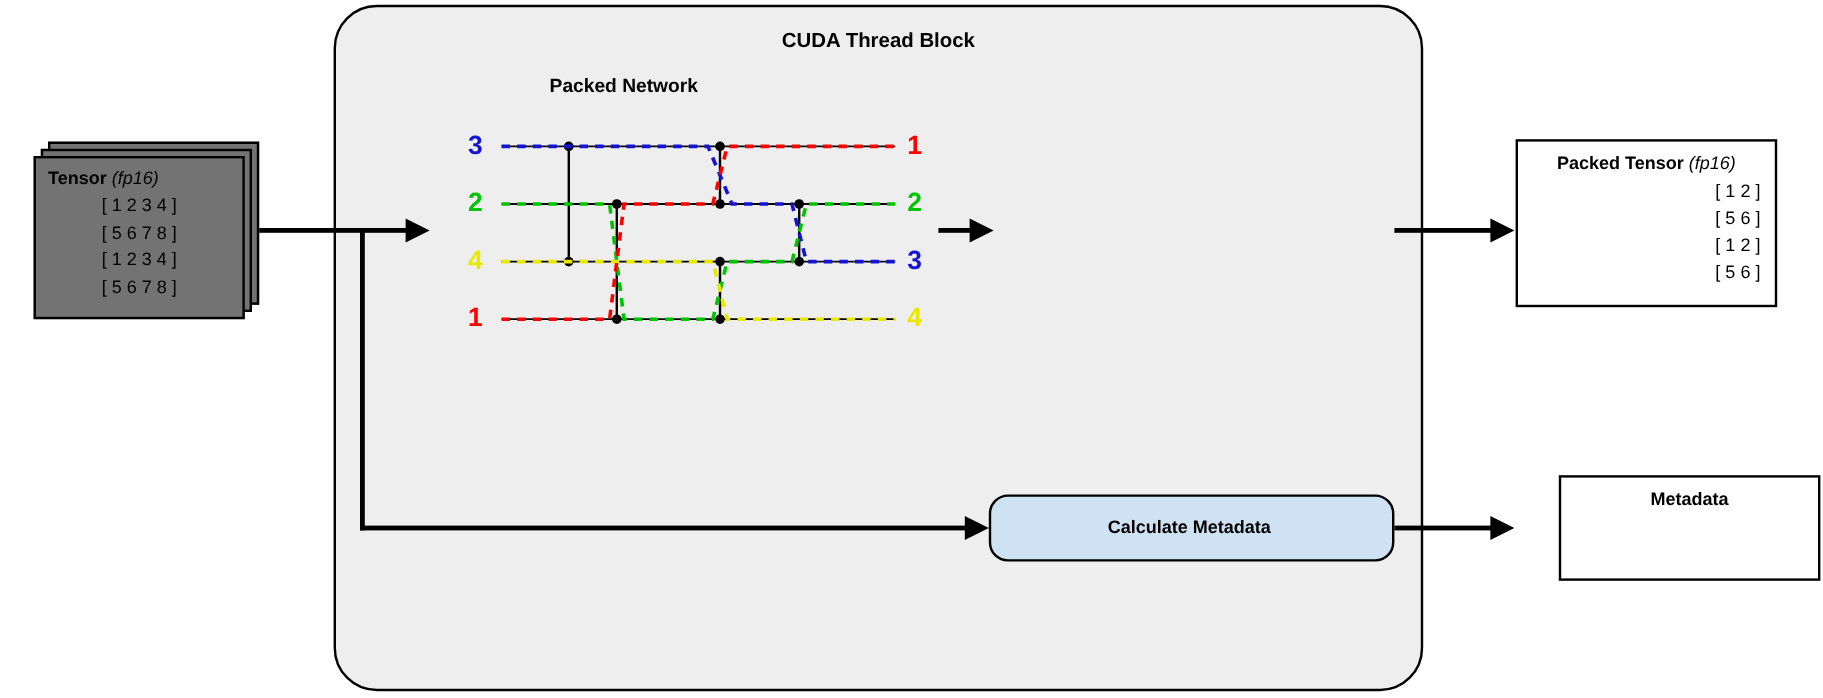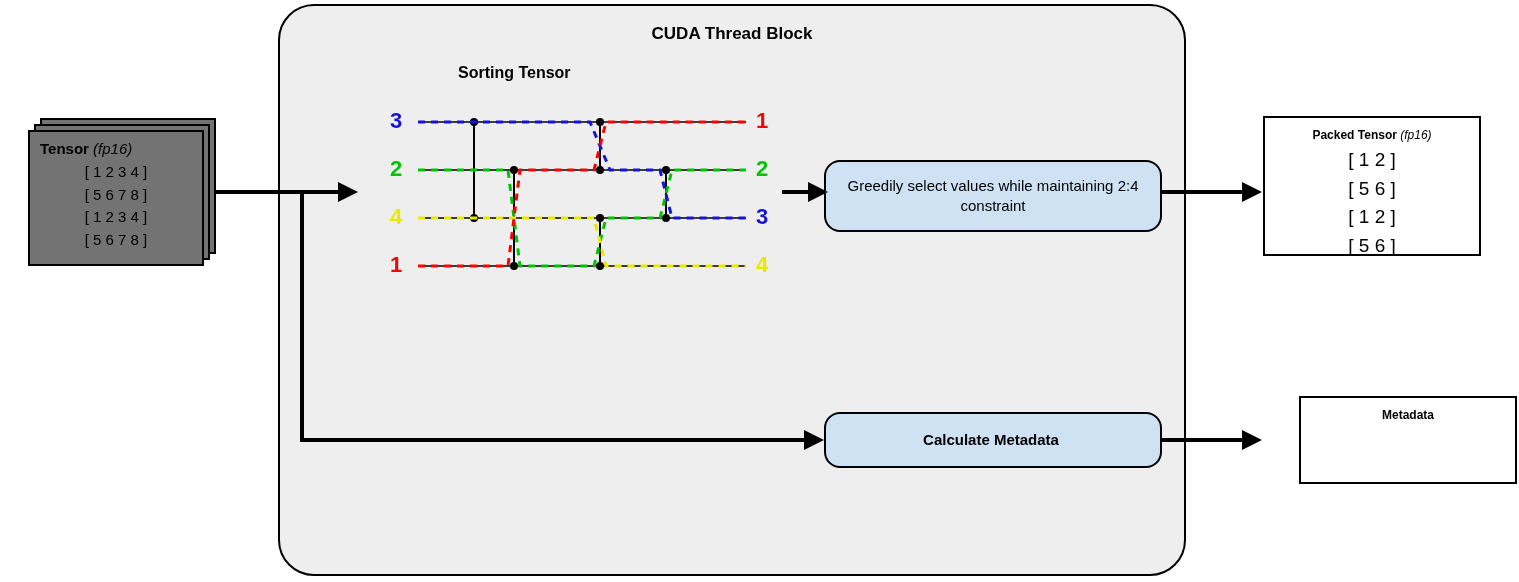--- a/index.html
+++ b/index.html
@@ -77,22 +77,22 @@
     width: 218px;
     height: 140px;
   }
   .meta-box {
     left: 1263px;
     top: 396px;
     width: 218px;
     height: 88px;
     margin-left: 36px;
   }
-  .out-title { font-size: 12px; margin-bottom: 4px; }
-  .out-rows { font-size: 19px; line-height: 1.5; text-align: center; }
+  .out-title { font-size: 15px; margin-bottom: 4px; }
+  .out-rows { font-size: 15px; line-height: 1.5; text-align: right; }
 
   
   .proc-box {
     position: absolute;
     background: #cfe2f3;
     border: 2px solid #000;
     border-radius: 16px;
     padding: 12px 16px;
     text-align: center;
     font-size: 15px;
@@ -184,21 +184,21 @@
       </div>
       <div class="tensor-rows">
         <div>[ 1 2 3 4 ]</div>
         <div>[ 5 6 7 8 ]</div>
         <div>[ 1 2 3 4 ]</div>
         <div>[ 5 6 7 8 ]</div>
       </div>
     </div>
   </div>
 
-  <div class="sort-label">Sorting Tensor</div>
+  <div class="sort-label">Packed Network</div>
 
   <div class="sort-net">
     <svg viewBox="0 0 384 200">
 
       <g stroke="#000" stroke-width="1.5">
         <line x1="28" y1="30" x2="356" y2="30"></line>
         <line x1="28" y1="78" x2="356" y2="78"></line>
         <line x1="28" y1="126" x2="356" y2="126"></line>
         <line x1="28" y1="174" x2="356" y2="174"></line>
       </g>
@@ -236,23 +236,20 @@
     <div class="num green" style="left:0;  top:64px">2</div>
     <div class="num yellow" style="left:0;  top:112px">4</div>
     <div class="num red" style="left:0;  top:160px">1</div>
 
     <div class="num red" style="left:366px; top:16px">1</div>
     <div class="num green" style="left:366px; top:64px">2</div>
     <div class="num blue" style="left:366px; top:112px">3</div>
     <div class="num yellow" style="left:366px; top:160px">4</div>
   </div>
 
-  <div class="proc-box greedy-box">
-    <span>Greedily select values while maintaining 2:4 constraint</span>
-  </div>
   <div class="proc-box meta-proc-box">
     <span>Calculate Metadata</span>
   </div>
 
   <div class="out-box packed-box">
     <div class="out-title">
       <span class="bold" style="font-weight:bold">Packed Tensor</span>
       <span class="it" style="font-style:italic">(fp16)</span>
     </div>
     <div class="out-rows">

